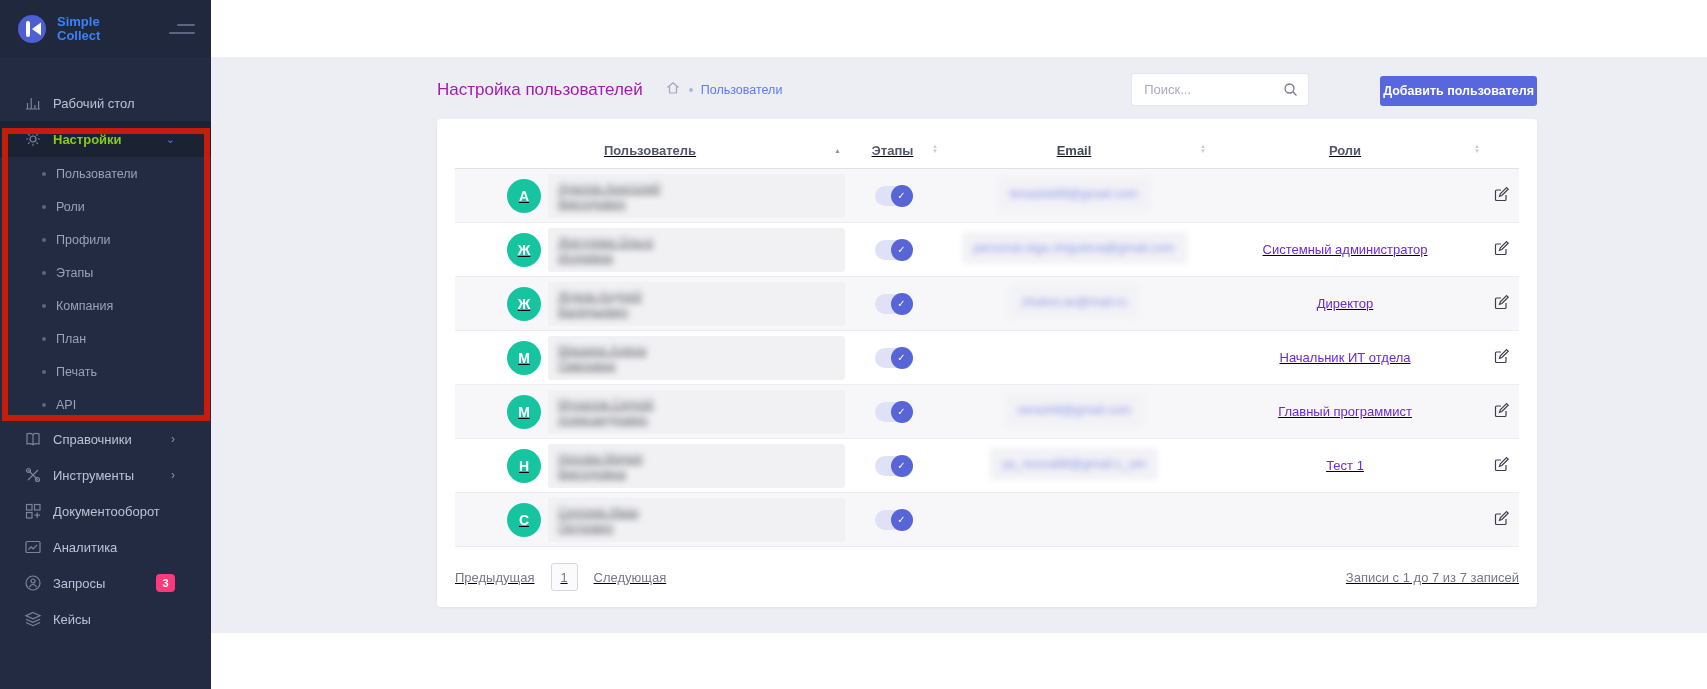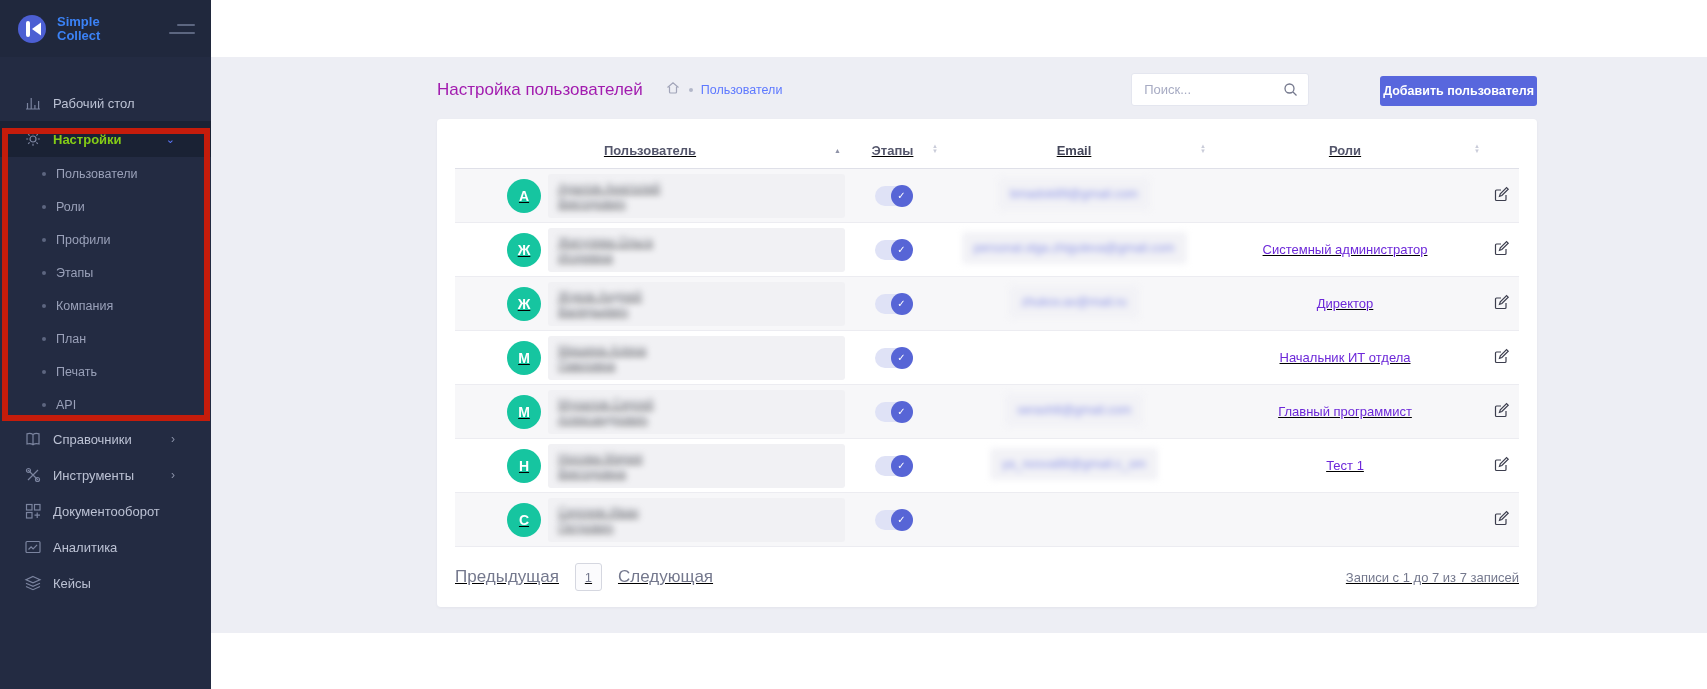--- a/index.html
+++ b/index.html
@@ -70,21 +70,21 @@
   .toggle .knob { position:absolute; right:-2px; top:-1px; width:22px; height:22px; border-radius:50%; background:#5765d6; color:#fff; font-size:10px; display:flex; align-items:center; justify-content:center; }
   .cell-email { text-align:center; }
   .email-pill { display:inline-block; background:#f2f2f6; border-radius:3px; padding:9px 12px; font-size:12.5px; color:#8d95e6; filter:blur(3px); white-space:nowrap; max-width:255px; overflow:hidden; }
   .email-pill:empty { background:transparent; padding:0; }
   .cell-role { text-align:center; font-size:13px; color:#6d28d9; }
   .cell-edit { display:flex; justify-content:center; }
   .edit-btn { background:none; border:none; cursor:pointer; padding:2px; }
   .edit-btn svg { stroke:#3c3e4e; fill:none; stroke-width:1.2; }
 
   .card-footer { display:flex; align-items:center; margin-top:16px; }
-  .pg-prev, .pg-next { font-size:17px; color:#74788d; cursor:pointer; }
+  .pg-prev, .pg-next { font-size:13px; color:#74788d; cursor:pointer; }
   .pg-box { width:27px; height:28px; margin:0 16px; border:1px solid #d5d7e0; border-radius:3px; background:#fbfbfd; color:#74788d; font-size:13px; display:flex; align-items:center; justify-content:center; cursor:pointer; }
   .pg-summary { margin-left:auto; font-size:13px; color:#74788d; }
   .bottom-band { flex:1; background:#fff; }
 </style>
 </head>
 <body>
 
 <aside class="sidebar">
   <div class="brand">
     <svg class="logo" viewBox="0 0 32 32">
@@ -195,20 +195,31 @@
     <div class="m-item">
       <span class="ic">
         <svg viewBox="0 0 18 18">
             <rect x="2" y="3.5" width="14" height="11" rx="1"></rect>
             <path d="M4.5 11.5l2.6-2.6 2 2 4-4"></path>
           </svg>
       </span>
       <span class="lbl">Аналитика</span>
     </div>
 
+    <div class="m-item">
+      <span class="ic">
+        <svg viewBox="0 0 18 18">
+            <circle cx="9" cy="9" r="7"></circle>
+            <circle cx="9" cy="7" r="2"></circle>
+            <path d="M5.5 13.3c.8-1.9 2-2.8 3.5-2.8s2.7.9 3.5 2.8"></path>
+          </svg>
+      </span>
+      <span class="lbl">Запросы</span>
+      <span class="badge">3</span>
+    </div>
 
     <div class="m-item">
       <span class="ic">
         <svg viewBox="0 0 18 18">
             <path d="M9 2.5l7 3.2-7 3.2-7-3.2z M2 9.2l7 3.2 7-3.2 M2 12.5l7 3.2 7-3.2"></path>
           </svg>
       </span>
       <span class="lbl">Кейсы</span>
     </div>
   </nav>

